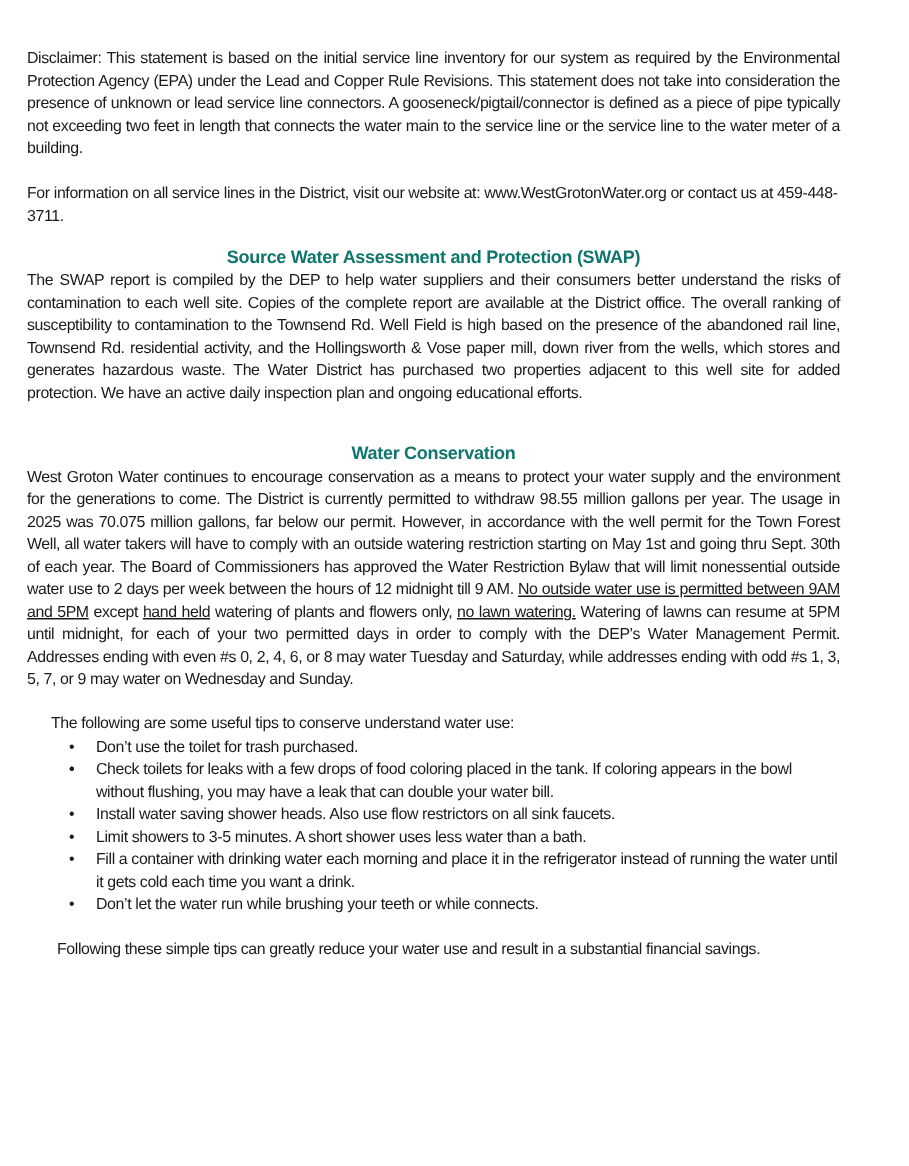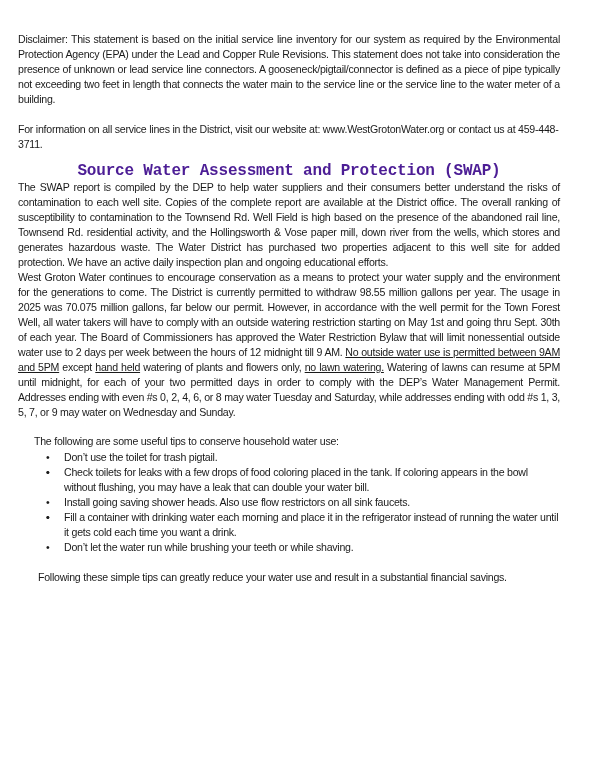--- a/index.html
+++ b/index.html
@@ -9,21 +9,21 @@
   }
   .page {
     position: absolute; left: 18px; top: 32px; width: 542px;
     font-size: 10.6px; line-height: 15px; letter-spacing: -0.25px;
   }
   p { margin: 0; }
   .just { text-align: justify; }
   .gap { height: 15px; }
   h2 {
     margin: 0; text-align: center; font-weight: bold;
-    font-size: 16px; line-height: 18px; letter-spacing: -0.2px; color: #4c1d95; font-family: Liberation Mono, monospace;
+    font-size: 12px; line-height: 18px; letter-spacing: -0.2px; color: #0f766e;
   }
   .h-swap { margin-top: 10px; }
   .h-cons { margin-top: 23px; }
   b { font-weight: normal; }
   u { text-decoration: underline; }
   .tips-intro { margin-top: 14px; padding-left: 16px; }
   ul.tips { list-style: none; margin: 1px 0 0 0; padding: 0 0 0 28px; }
   ul.tips li { position: relative; padding-left: 18px; }
   ul.tips li .bullet { position: absolute; left: 0; top: 0; }
   .closing { margin-top: 15px; padding-left: 20px; }
@@ -33,27 +33,28 @@
 
 <div class="page">
 
   <p class="just">Disclaimer: This statement is based on the initial service line inventory for our system as required by the Environmental Protection Agency (EPA) under the Lead and Copper Rule Revisions. This statement does not take into consideration the presence of unknown or lead service line connectors. A gooseneck/pigtail/connector is defined as a piece of pipe typically not exceeding two feet in length that connects the water main to the service line or the service line to the water meter of a building.</p>
   <div class="gap"></div>
   <p>For information on all service lines in the District, visit our website at: www.WestGrotonWater.org or contact us at 459-448-3711.</p>
 
   <h2 class="h-swap">Source Water Assessment and Protection (SWAP)</h2>
   <p class="just"><span>The SWAP report is compiled by the DEP to help water suppliers and their consumers better understand the risks of contamination to each well site. Copies of the complete report are available at the District office. The overall ranking of susceptibility to contamination to the Townsend Rd. Well Field is </span><b>high</b><span> based on the presence of the abandoned rail line, Townsend Rd. residential activity, and the Hollingsworth &amp; Vose paper mill, down river from the wells, which stores and generates hazardous waste. The Water District has purchased two properties adjacent to this well site for added protection. We have an active daily inspection plan and ongoing educational efforts.</span></p>
 
+  <h2 class="h-cons">Water Conservation</h2>
   <p class="just"><span>West Groton Water continues to encourage conservation as a means to protect your water supply and the environment for the generations to come. The District is currently permitted to withdraw 98.55 million gallons per year. The usage in 2025 was 70.075 million gallons, far below our permit. However, in accordance with the well permit for the Town Forest Well, all water takers will have to comply with an outside watering restriction starting on May 1st and going thru Sept. 30th of each year.  The Board of Commissioners has approved the Water Restriction Bylaw that will limit nonessential outside water use to </span><b>2 days per week</b><span> between the hours of </span><b>12 midnight till 9 AM</b><span>. </span><b><u>No outside water use is permitted between 9AM and 5PM</u></b><span> except </span><b><u>hand held</u></b><span> watering of plants and flowers only, </span><b><u>no lawn watering.</u></b><span> Watering of lawns can resume at </span><b>5PM until midnight</b><span>, for each of your two permitted days in order to comply with the DEP’s Water Management Permit. Addresses ending with </span><b>even #s 0, 2, 4, 6, or 8</b><span> may water </span><b>Tuesday</b><span> and </span><b>Saturday,</b><span> while addresses ending with </span><b>odd #s 1, 3, 5, 7, or 9</b><span> may water on </span><b>Wednesday</b><span> and </span><b>Sunday</b><span>.</span></p>
 
-  <p class="tips-intro">The following are some useful tips to conserve household water use:</p>
+  <p class="tips-intro">The following are some useful tips to conserve understand water use:</p>
   <ul class="tips">
-    <li><span class="bullet">•</span><span>Don’t use the toilet for trash pigtail.</span></li>
+    <li><span class="bullet">•</span><span>Don’t use the toilet for trash purchased.</span></li>
     <li><span class="bullet">•</span></li>
     <li><span class="bullet">•</span><span>Check toilets for leaks with a few drops of food coloring placed in the tank.  If coloring appears in the bowl without flushing, you may have a leak that can double your water bill.</span></li>
-    <li><span class="bullet">•</span><span>Install going saving shower heads.  Also use flow restrictors on all sink faucets.</span></li>
-    <li><span class="bullet">•</span></li>
+    <li><span class="bullet">•</span><span>Install water saving shower heads.  Also use flow restrictors on all sink faucets.</span></li>
+    <li><span class="bullet">•</span><span>Limit showers to 3-5 minutes. A short shower uses less water than a bath.</span></li>
     <li><span class="bullet">•</span><span>Fill a container with drinking water each morning and place it in the refrigerator instead of running the water until it gets cold each time you want a drink.</span></li>
-    <li><span class="bullet">•</span><span>Don’t let the water run while brushing your teeth or while shaving.</span></li>
+    <li><span class="bullet">•</span><span>Don’t let the water run while brushing your teeth or while connects.</span></li>
   </ul>
 
   <p class="closing">Following these simple tips can greatly reduce your water use and result in a substantial financial savings.</p>
 </div>
 
 </body></html>

